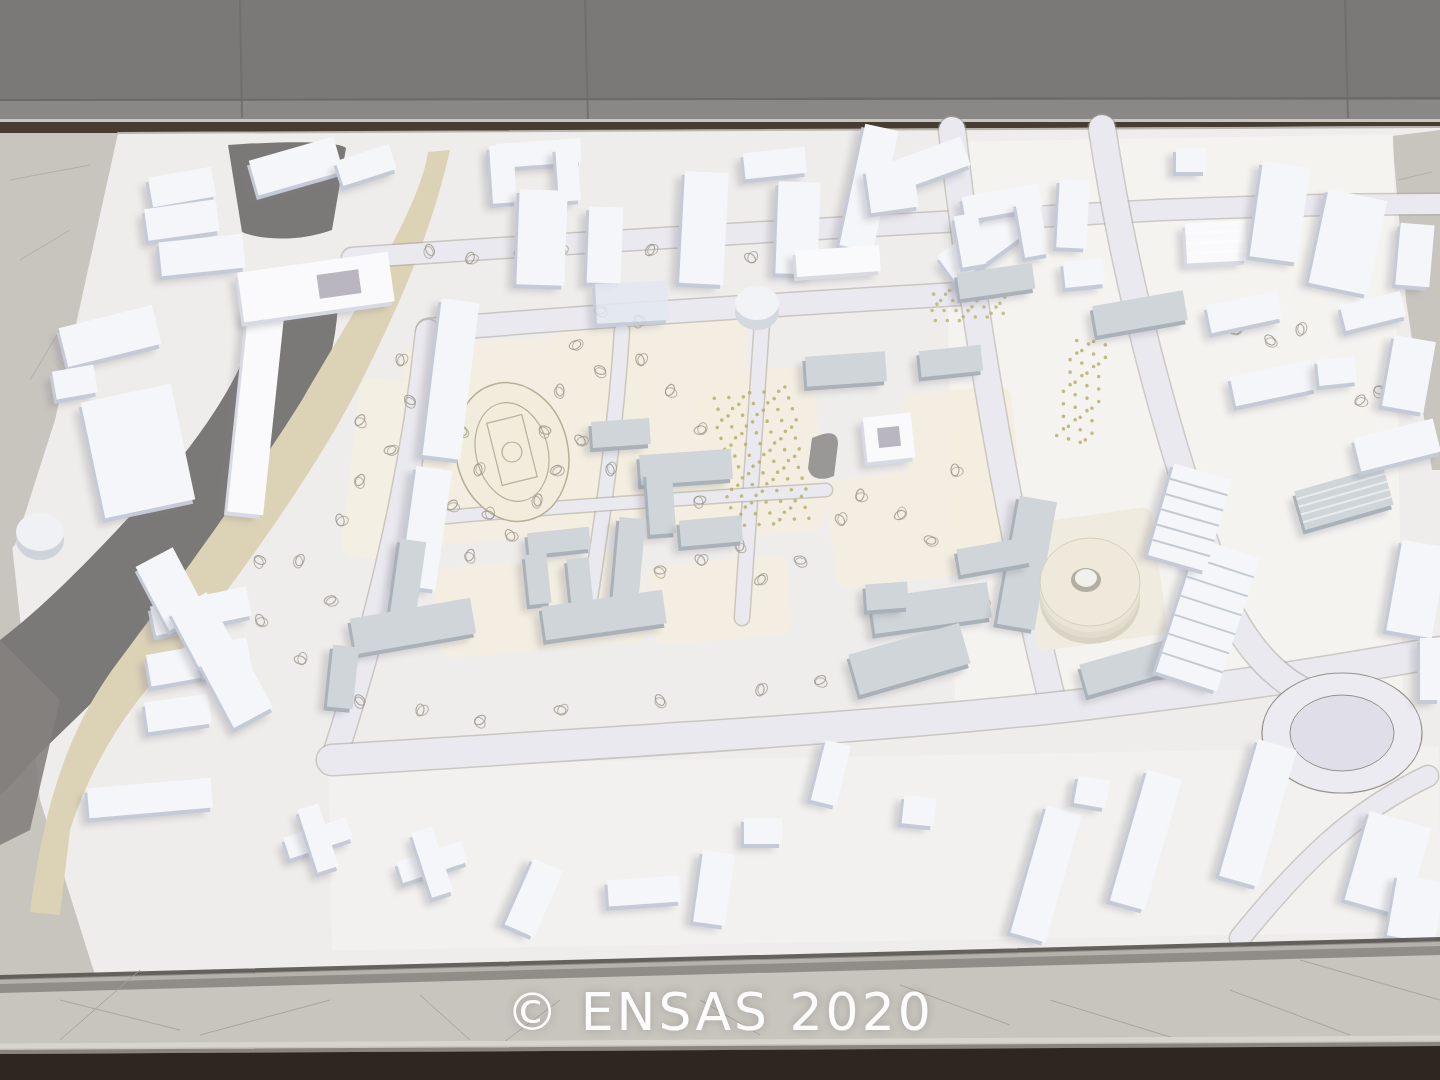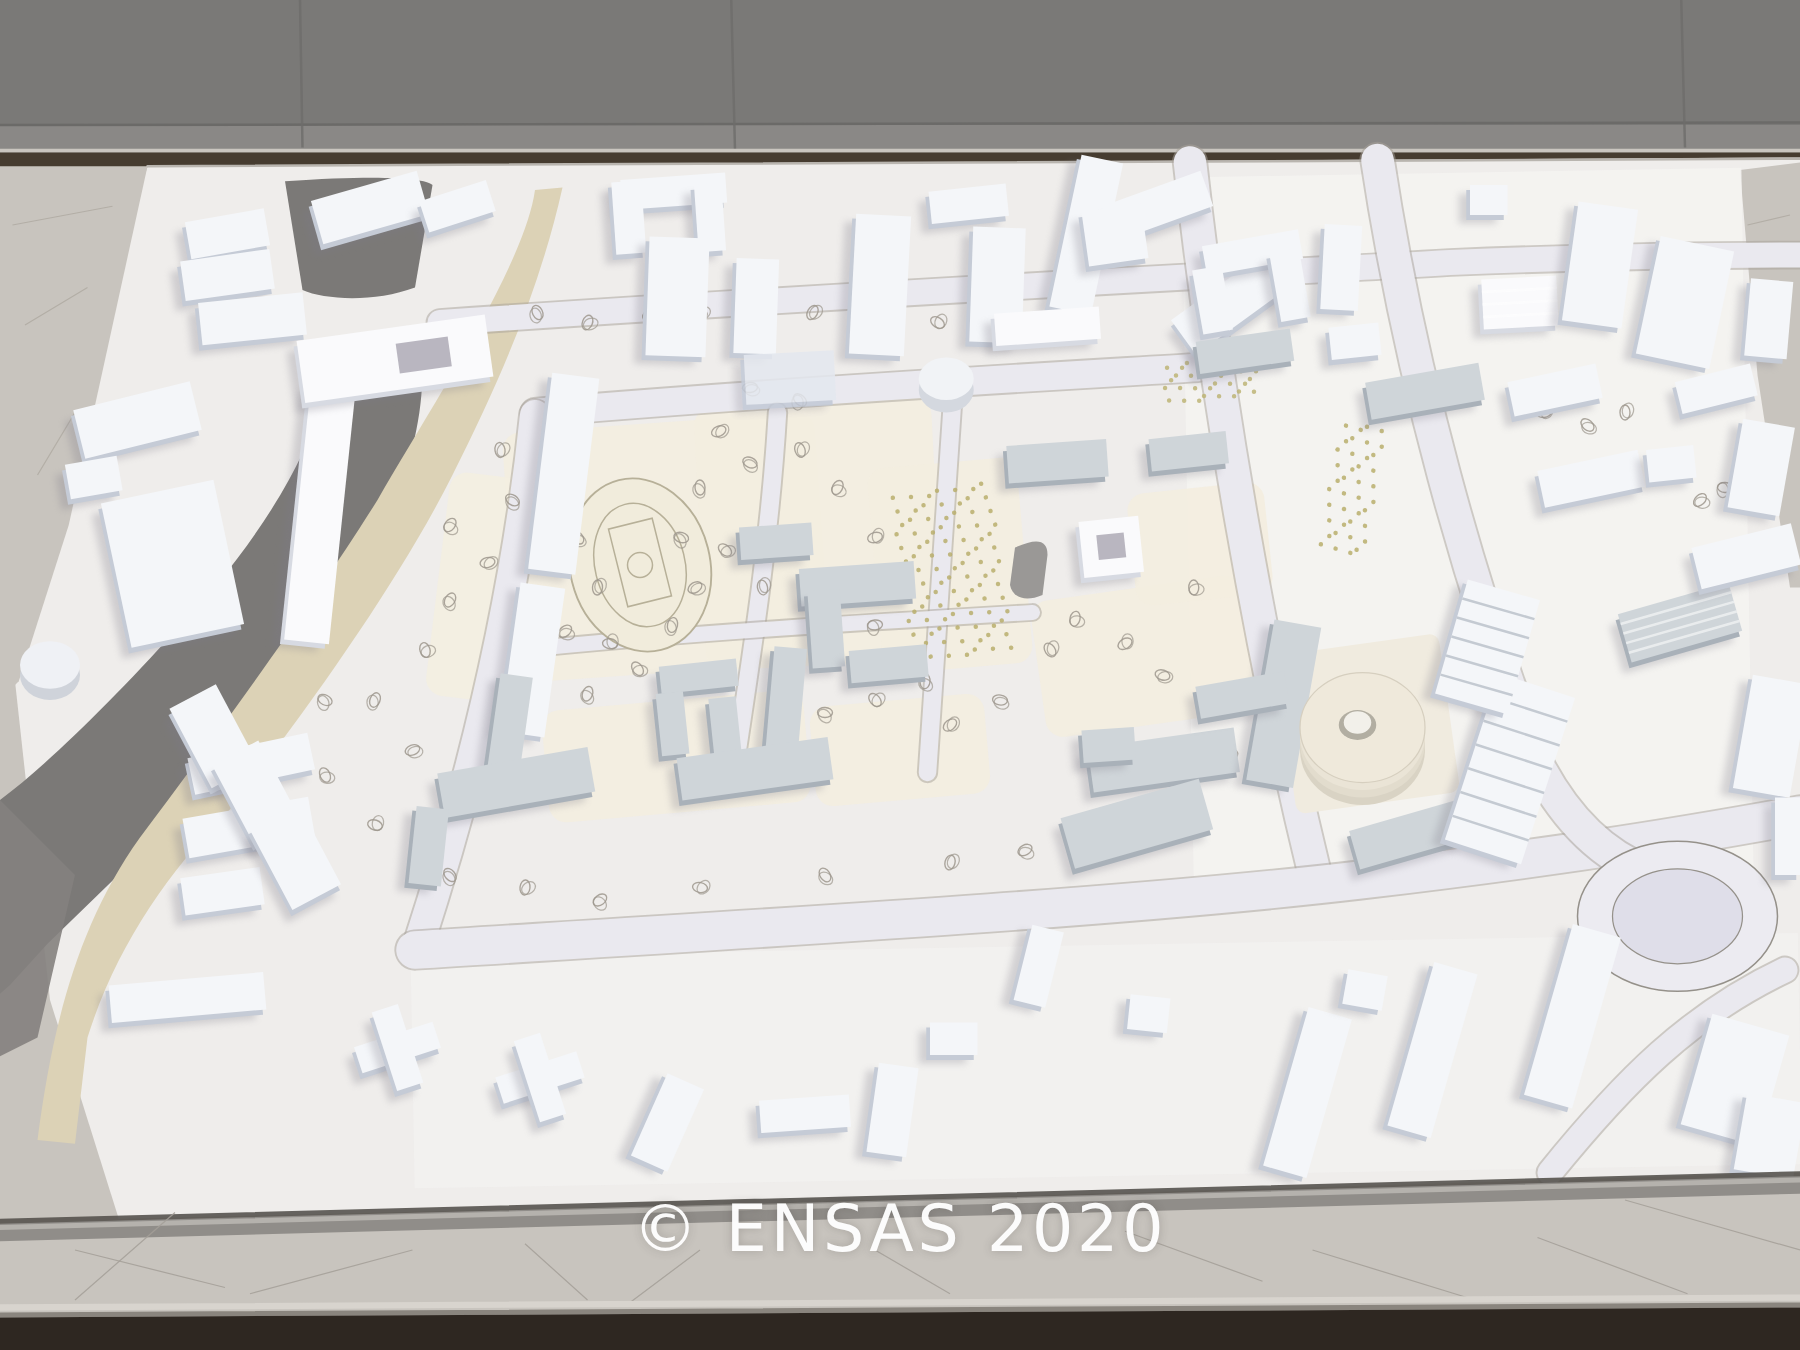--- a/index.html
+++ b/index.html
@@ -1,19 +1,19 @@
 <!DOCTYPE html>
 <html><head>
 <meta charset="utf-8">
 <style>
   html,body{margin:0;padding:0;background:#1e1a16;}
   .stage{position:relative;width:1440px;height:1080px;overflow:hidden;
          font-family:"DejaVu Sans",sans-serif;}
   .stage svg{position:absolute;left:0;top:0;}
-  .watermark{position:absolute;left:0;right:0;top:954px;text-align:center;
+  .watermark{position:absolute;left:0;right:0;top:982px;text-align:center;
              color:rgba(255,255,255,.96);font-size:52px;font-weight:400;
              letter-spacing:3px;text-shadow:0 0 8px rgba(60,55,50,.25);}
 </style>
 </head>
 <body>
 
 <div class="stage">
   <svg id="scene" width="1440" height="1080" viewBox="0 0 1440 1080">
       <defs>
         <filter id="soft" x="-50%" y="-50%" width="200%" height="200%">

